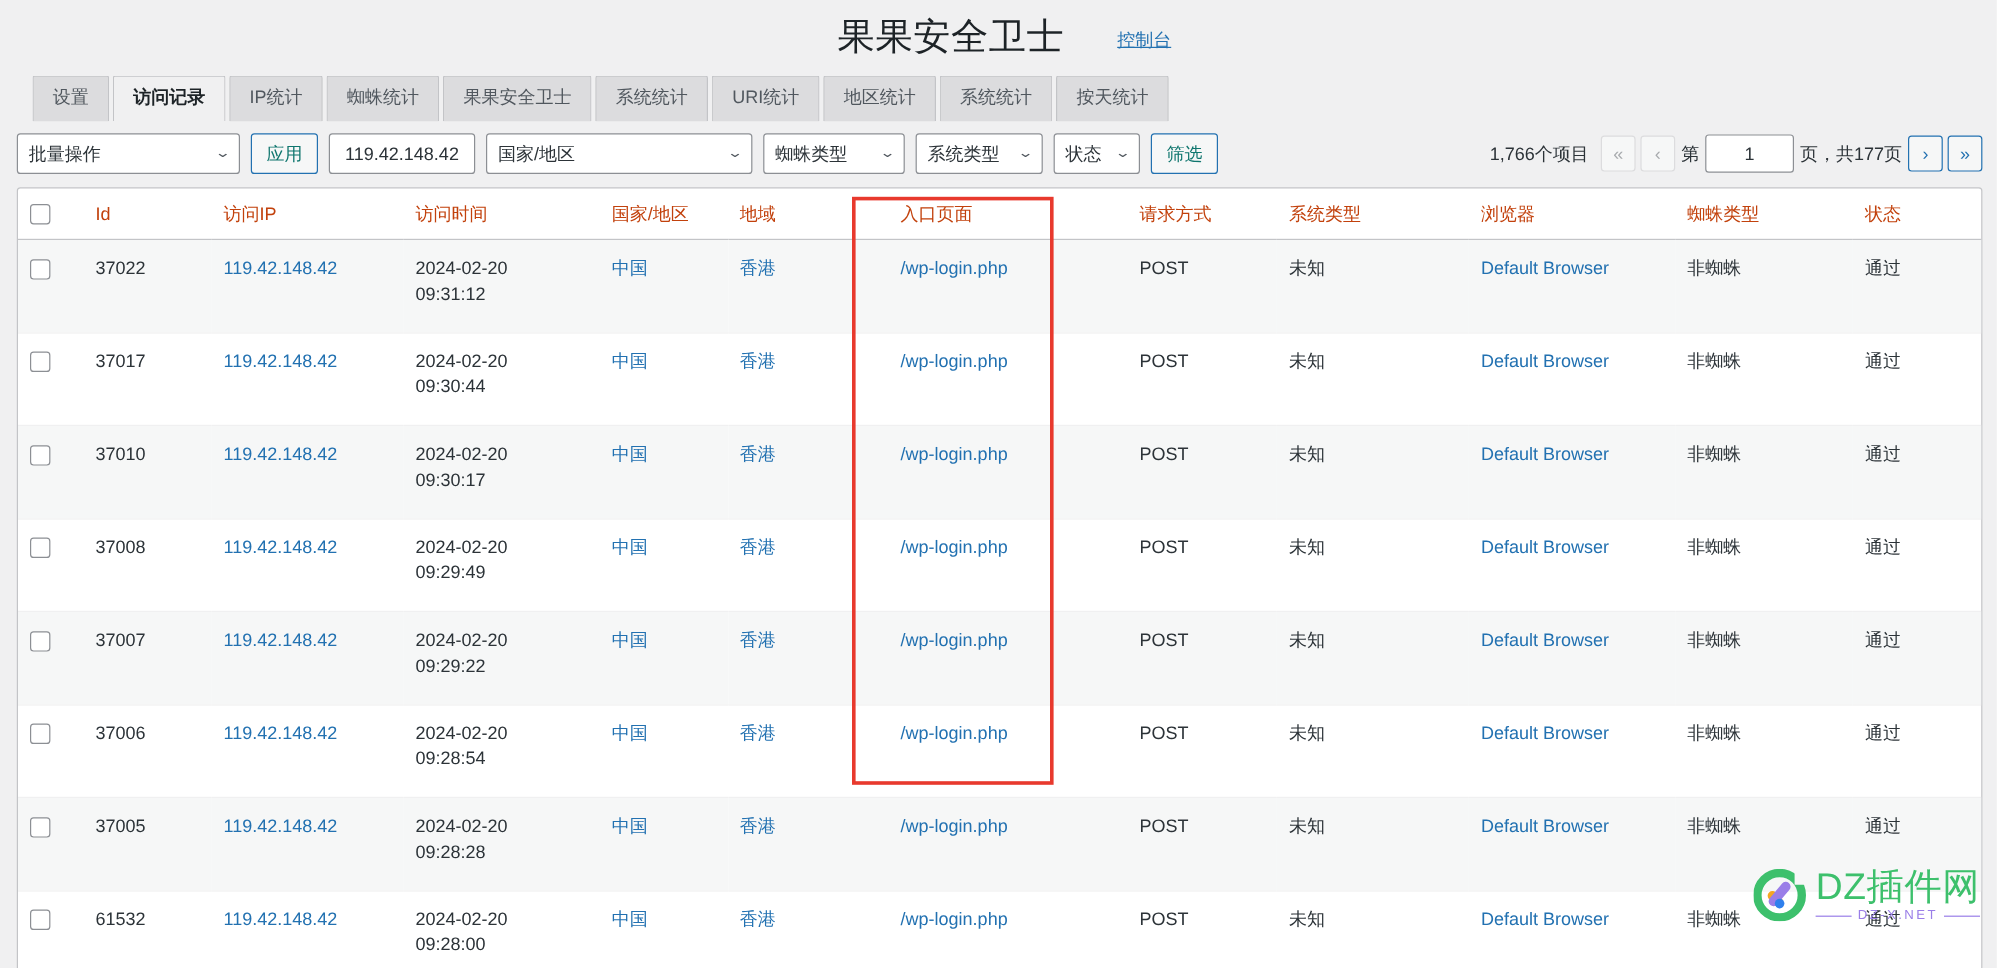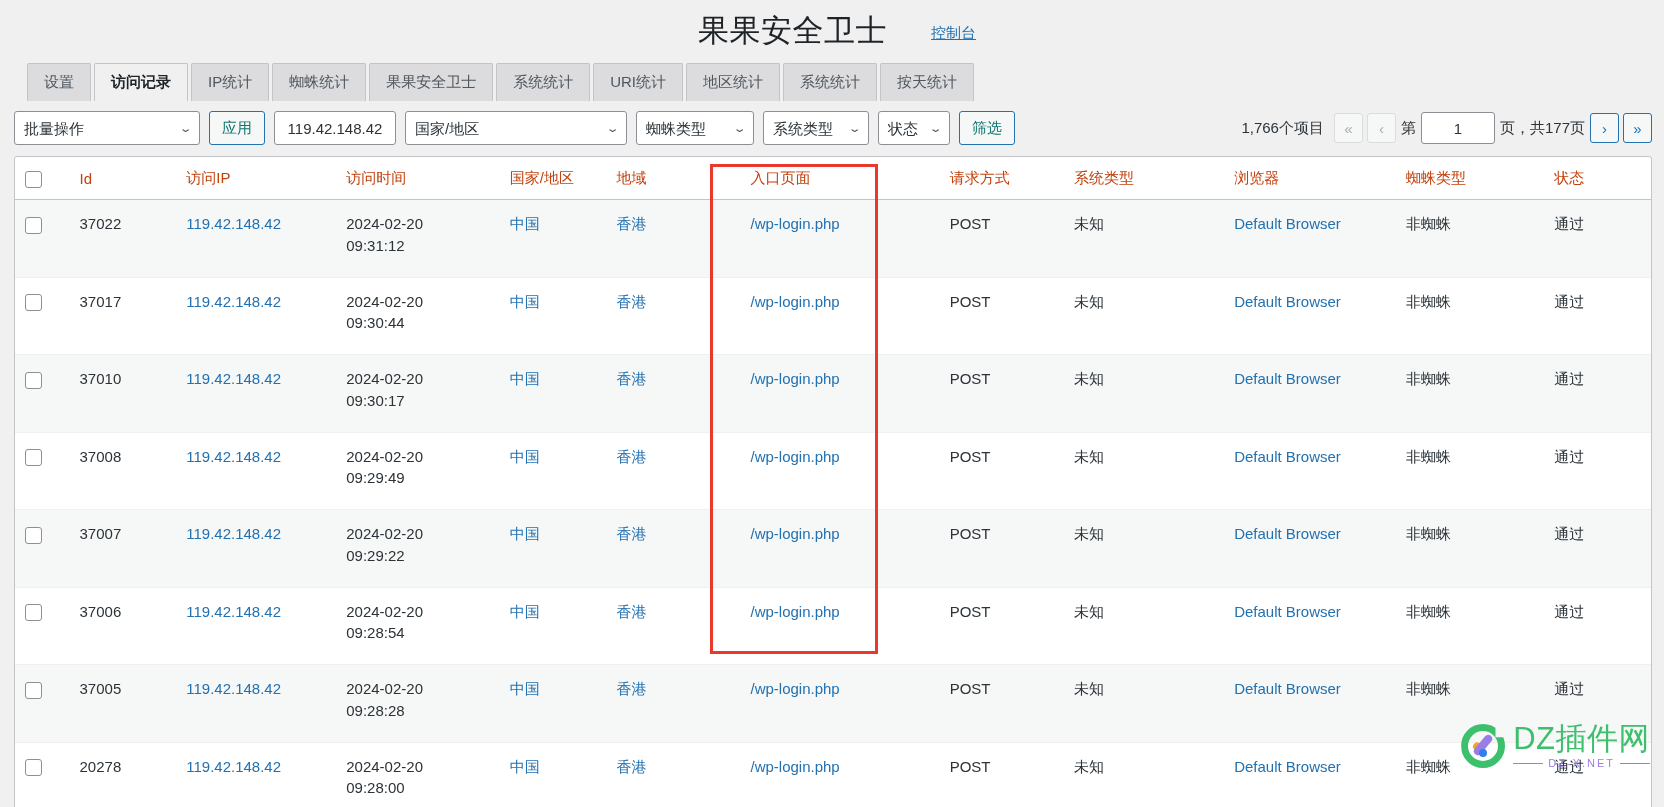--- a/index.html
+++ b/index.html
@@ -319,21 +319,21 @@
           <td><span class="lnk">香港</span></td>
           <td><span class="lnk">/wp-login.php</span></td>
           <td><span>POST</span></td>
           <td><span>未知</span></td>
           <td><span class="lnk">Default Browser</span></td>
           <td><span>非蜘蛛</span></td>
           <td><span>通过</span></td>
         </tr>
         <tr class="">
           <td><span class="cb"></span></td>
-          <td><span>20278</span></td>
+          <td><span>61532</span></td>
           <td><span class="lnk">119.42.148.42</span></td>
           <td><span>2024-02-20</span><span class="time2">09:28:00</span></td>
           <td><span class="lnk">中国</span></td>
           <td><span class="lnk">香港</span></td>
           <td><span class="lnk">/wp-login.php</span></td>
           <td><span>POST</span></td>
           <td><span>未知</span></td>
           <td><span class="lnk">Default Browser</span></td>
           <td><span>非蜘蛛</span></td>
           <td><span>通过</span></td>

